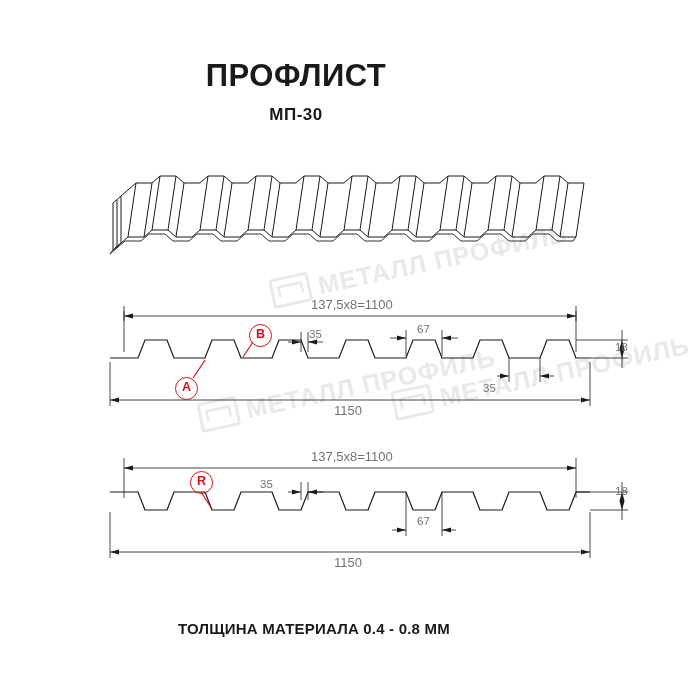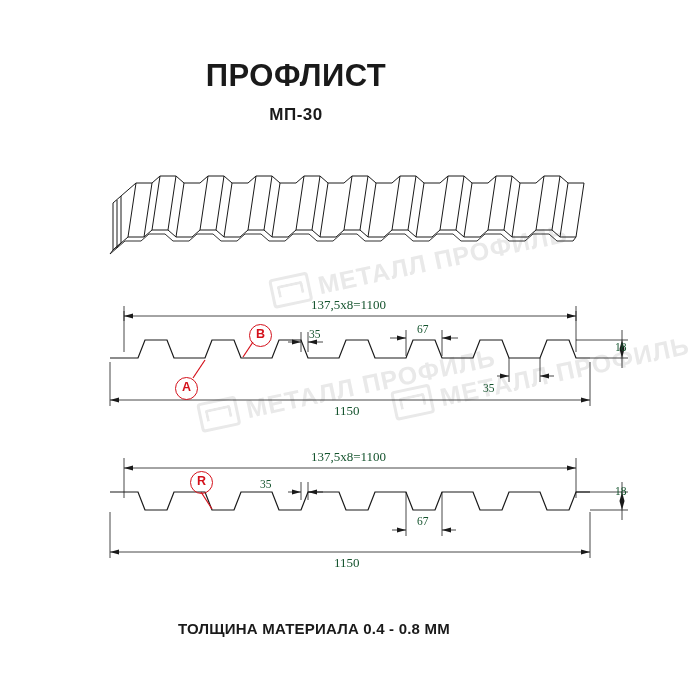--- a/index.html
+++ b/index.html
@@ -59,23 +59,22 @@
   #wm2{left:390px;top:360px;}
   #wm3{left:196px;top:372px;}
 
   
   svg.draw{position:absolute;left:0;top:0;width:700px;height:700px;}
 
   
   .lbl{
     position:absolute;
     font-size:11.5px;
-    color:#14532d;
+    color:#737373;
     white-space:nowrap;
-    font-family:Liberation Serif, serif;
   }
   .lbl.big{font-size:13px;}
   .marker{
     position:absolute;
     width:21px;height:21px;
     border:1.6px solid #d4111b;
     border-radius:50%;
     color:#d4111b;
     font-size:12.5px;
     font-weight:bold;

